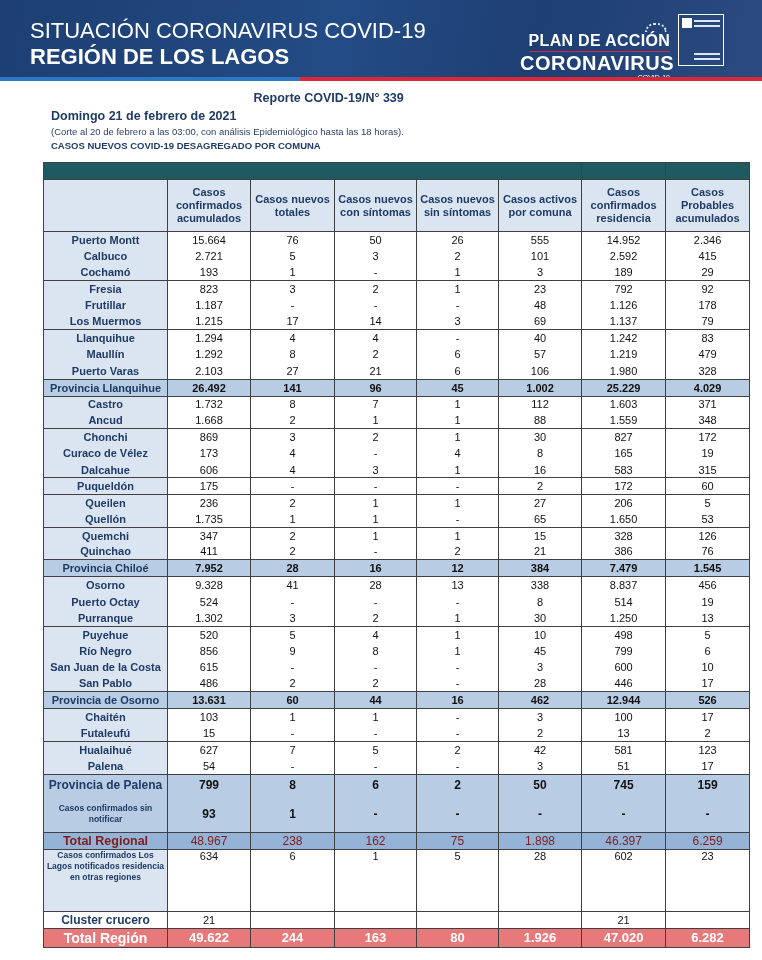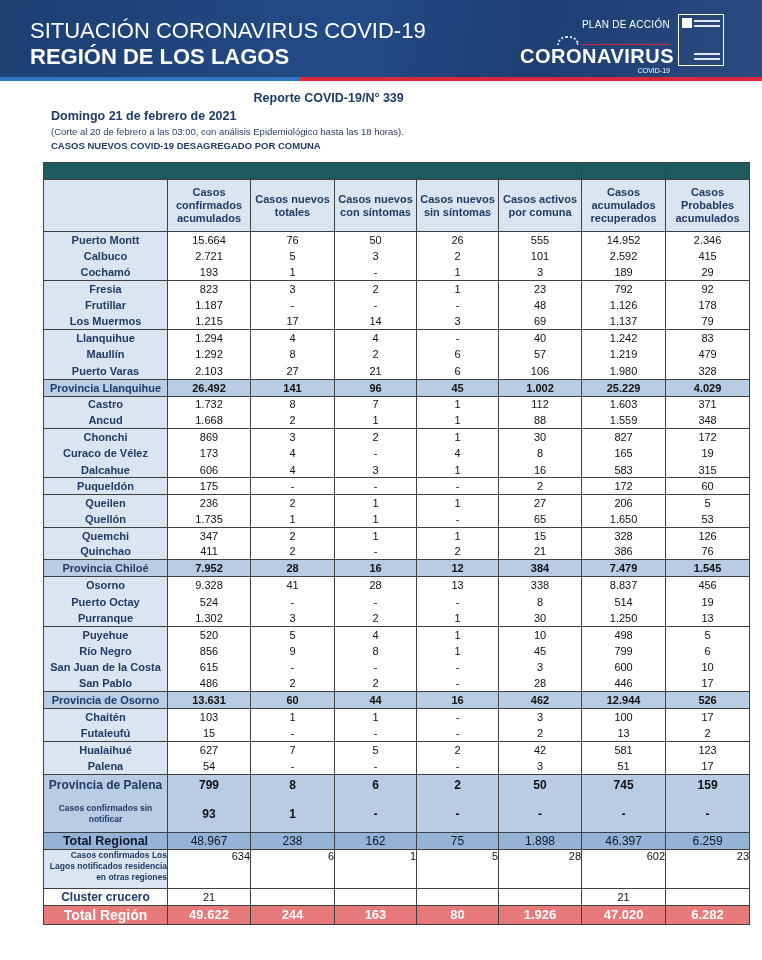--- a/index.html
+++ b/index.html
@@ -4,21 +4,21 @@
 <style>
   * { box-sizing: border-box; margin: 0; padding: 0; }
   body { width: 762px; height: 960px; background: #ffffff; font-family: "Liberation Sans", sans-serif; position: relative; overflow: hidden; }
   .banner { position: absolute; left: 0; top: 0; width: 762px; height: 80px;
     background: linear-gradient(100deg, #1d3f72 0%, #234b85 45%, #1e3f73 70%, #2a4a80 100%); }
   .banner .bar-blue { position: absolute; left: 0; top: 77px; width: 300px; height: 4px; background: #2e77c5; }
   .banner .bar-red { position: absolute; left: 300px; top: 77px; width: 462px; height: 4px; background: #d8283a; }
   .banner .t1 { position: absolute; left: 30px; top: 18px; color: #ffffff; font-size: 22px; letter-spacing: 0px; font-weight: normal; }
   .banner .t2 { position: absolute; left: 30px; top: 44px; color: #ffffff; font-size: 22px; font-weight: bold; }
   .logo { position: absolute; left: 520px; top: 14px; width: 150px; height: 60px; color: #fff; text-align: right; }
-  .logo .plan { font-size: 10px; letter-spacing: 0.3px; border-bottom: 1px solid #d8283a; display: inline-block; padding-bottom: 14px; }
+  .logo .plan { font-size: 16px; letter-spacing: 0.3px; border-bottom: 1px solid #d8283a; display: inline-block; padding-bottom: 1px; font-weight: bold; }
   .logo .corona { font-size: 20px; font-weight: bold; letter-spacing: 0.5px; line-height: 22px; }
   .logo .covid { font-size: 7px; }
   .logo .virus-icon { display: inline-block; width: 22px; height: 9px; border-radius: 11px 11px 0 0; border: 2px dotted #dfe6f3; border-bottom: none; vertical-align: bottom; margin-right: 3px; }
   .gov { position: absolute; left: 678px; top: 14px; width: 46px; height: 52px; border: 1px solid #ffffff; }
   .gov .shield { position: absolute; left: 3px; top: 3px; width: 10px; height: 10px; background: #fff; }
   .gov .line { position: absolute; left: 15px; right: 3px; height: 2px; background: #dfe6f3; }
 
   .meta { position: absolute; left: 51px; top: 89px; color: #1f3b66; }
   .meta .r1 { font-size: 12.5px; font-weight: bold; line-height: 18px; text-align: right; }
   .meta .r2 { font-size: 12.5px; font-weight: bold; line-height: 18px; }
@@ -33,23 +33,23 @@
   tr.head th { background: #dbe5f1; color: #1f3b66; font-size: 11px; font-weight: bold; height: 52px; line-height: 13px; vertical-align: middle; }
   tr.row td { height: 16.4px; line-height: 14px; color: #111; background: #fff; border-top: none; border-bottom: none; }
   tr.row td.name { background: #dbe5f1; color: #1f3b66; font-weight: bold; }
   tr.row.grp-start td { border-top: 1px solid #404040; }
   tr.prov td { background: #b8cce4; font-weight: bold; color: #111; height: 17px; border: 1px solid #404040; }
   tr.prov td.name { color: #1f3b66; background: #b8cce4; }
   tr.prov.palena td { height: 22px; font-size: 12px; border-bottom: none; }
   tr.prov.palena td.name { font-size: 12px; }
   tr.sinnot td { background: #b8cce4; height: 36px; font-weight: bold; color: #111; font-size: 12px; border-top: none; }
   tr.sinnot td.name { font-size: 8.5px; color: #1f3b66; line-height: 11px; }
-  tr.totreg td { background: #8eaadb; background: #95b3d7; color: #0f172a; height: 17px; font-size: 12px; border: 1px solid #404040; }
+  tr.totreg td { background: #8eaadb; background: #95b3d7; color: #7f1d1d; height: 17px; font-size: 12px; border: 1px solid #404040; }
   tr.totreg td.name { font-weight: bold; font-size: 12.5px; }
-  tr.otras td { height: 39px; vertical-align: top; background: #fff; color: #111; text-align: right; }
+  tr.otras td { height: 62px; vertical-align: top; background: #fff; color: #111; }
   tr.otras td.name { background: #dbe5f1; color: #1f3b66; font-size: 8.5px; font-weight: bold; line-height: 11px; vertical-align: top; }
   tr.cluster td { height: 17px; background: #fff; color: #111; }
   tr.cluster td.name { font-weight: bold; color: #1f3b66; font-size: 12px; background: #fff; }
   tr.total td { background: #e8797b; color: #ffffff; height: 19px; font-size: 13px; font-weight: bold; border: 1px solid #404040; }
   tr.total td.name { font-size: 14px; }
 </style>
 </head>
 <body>
 
 <div class="banner">
@@ -95,21 +95,21 @@
         <td></td>
         <td></td>
     </tr>
     <tr class="head" id="head-row">
         <th></th>
         <th>Casos confirmados acumulados</th>
         <th>Casos nuevos totales</th>
         <th>Casos nuevos con síntomas</th>
         <th>Casos nuevos sin síntomas</th>
         <th>Casos activos por comuna</th>
-        <th>Casos acumulados recuperados</th>
+        <th>Casos confirmados residencia</th>
         <th>Casos Probables acumulados</th>
       </tr>
   </thead>
   <tbody id="tbody">
       <tr class="row grp-start">
         <td class="name">Puerto Montt</td>
         <td>15.664</td>
         <td>76</td>
         <td>50</td>
         <td>26</td>

